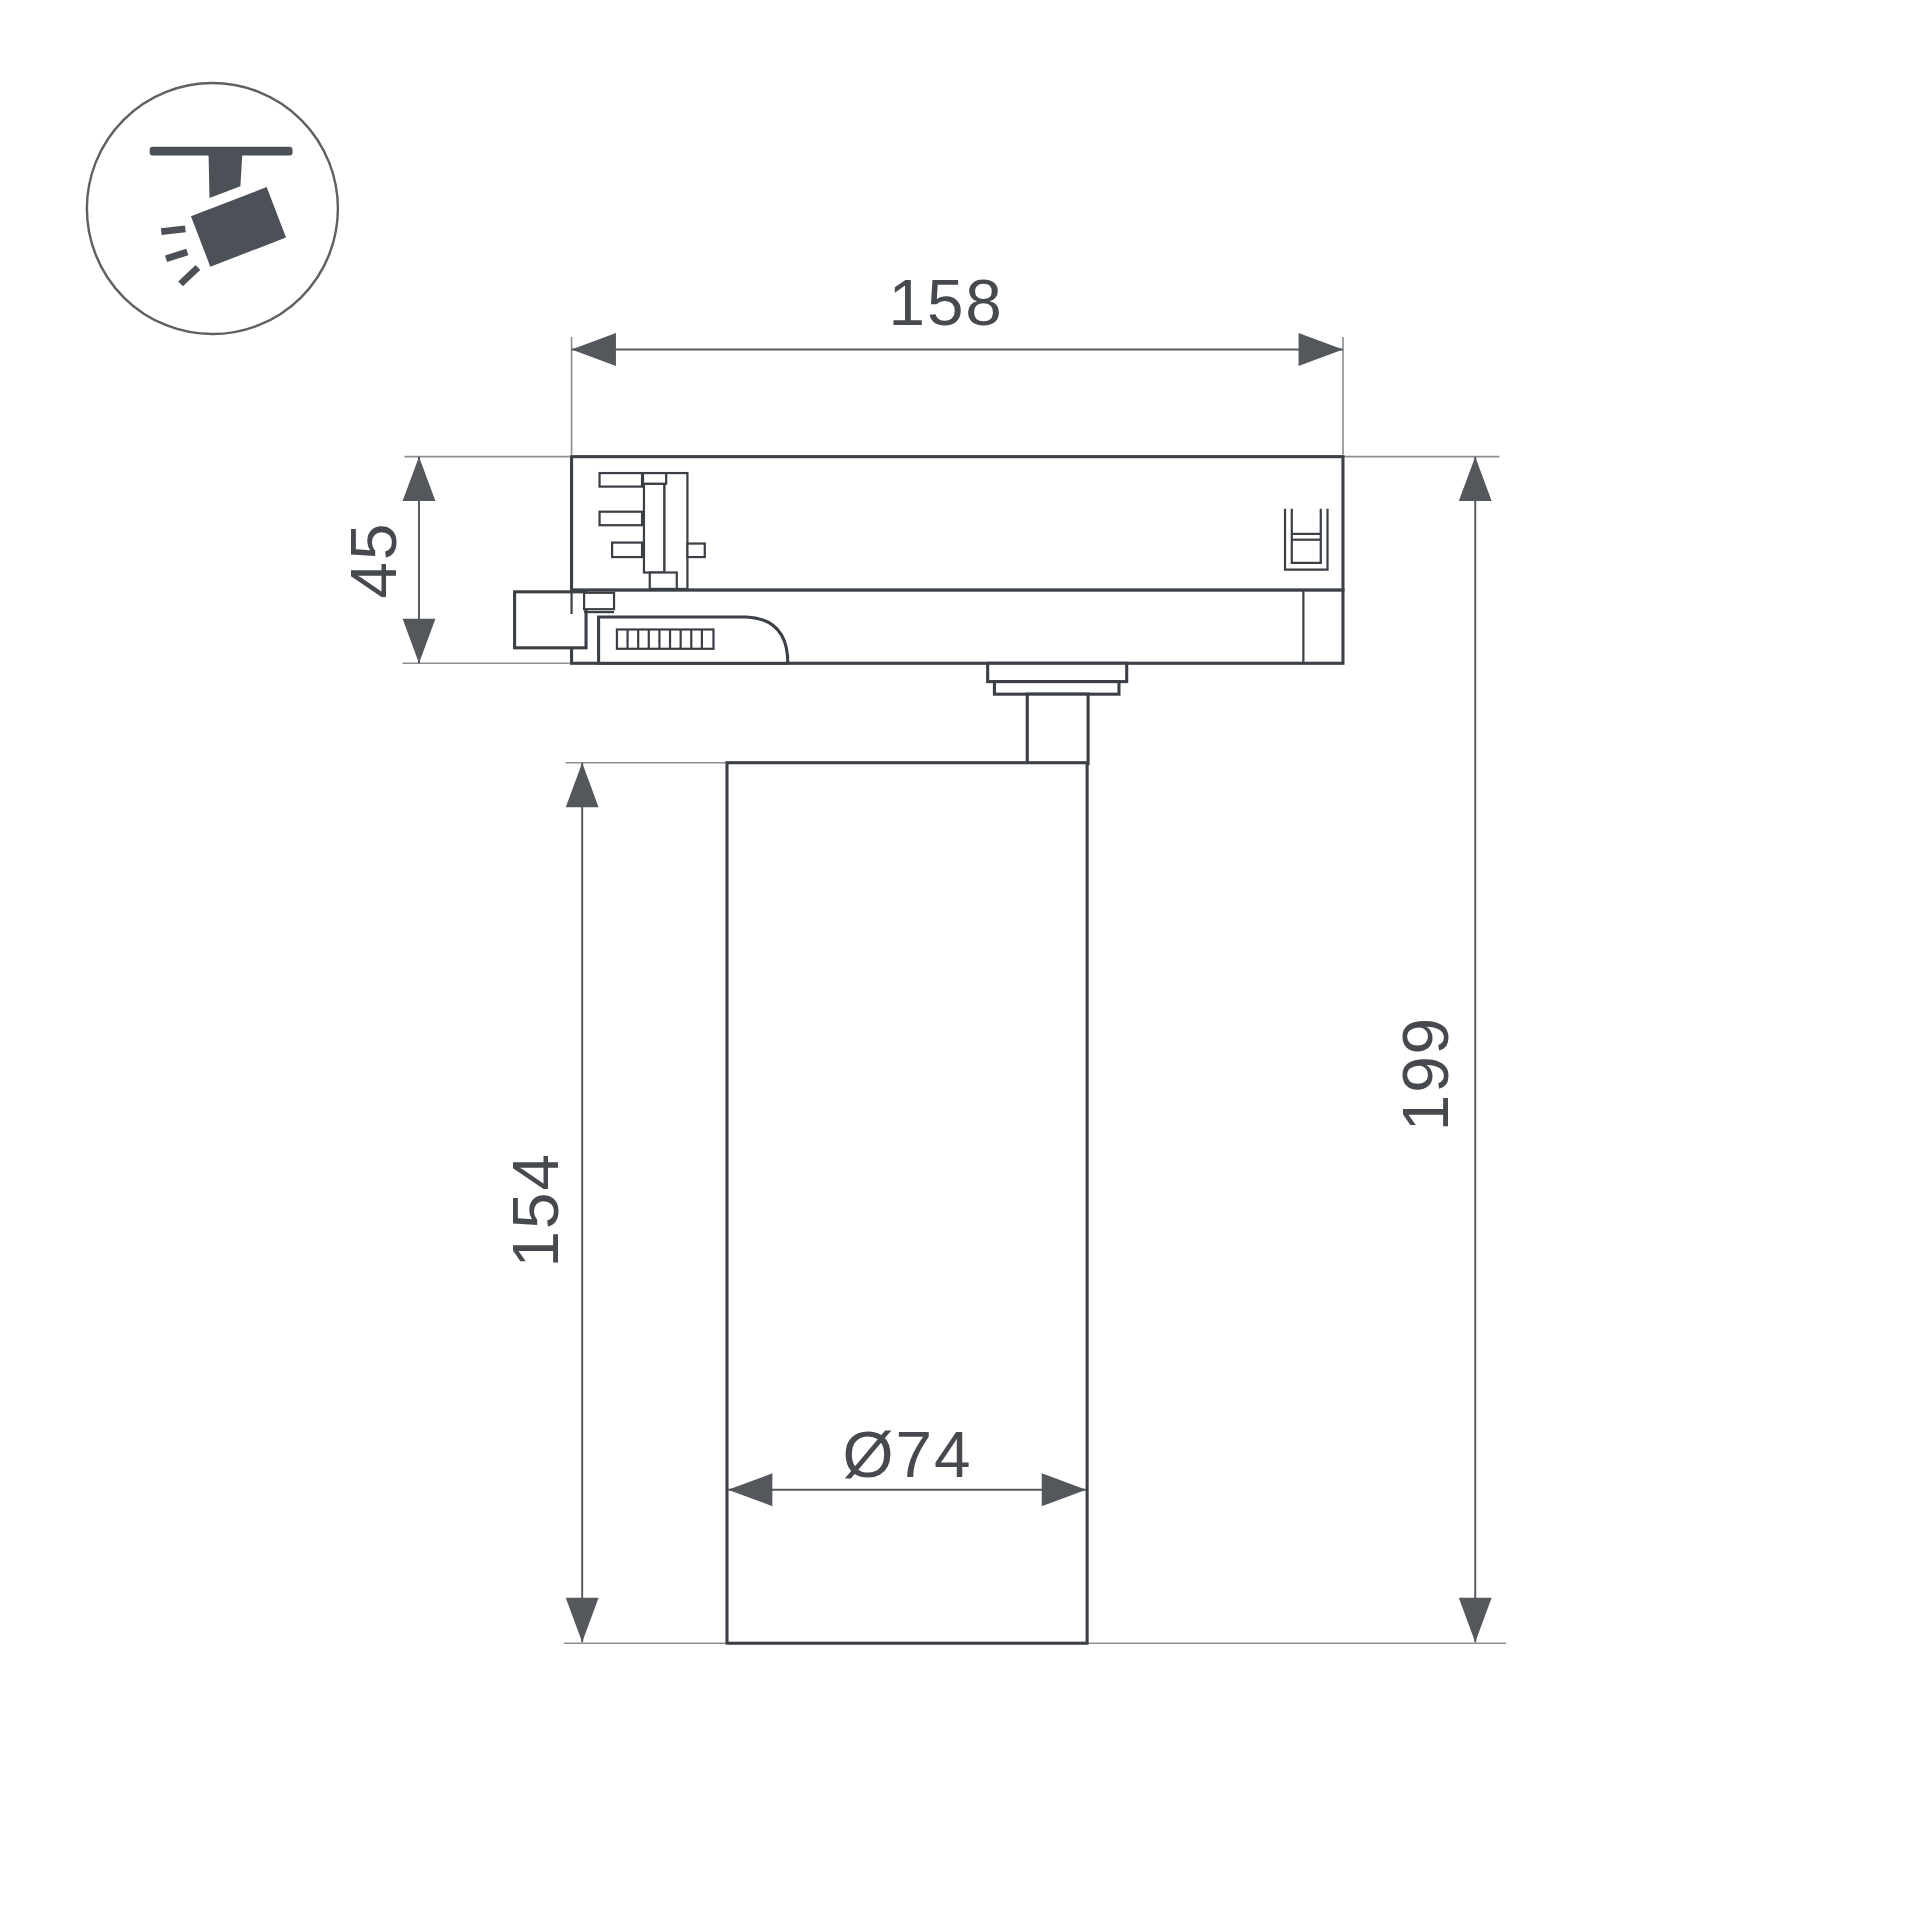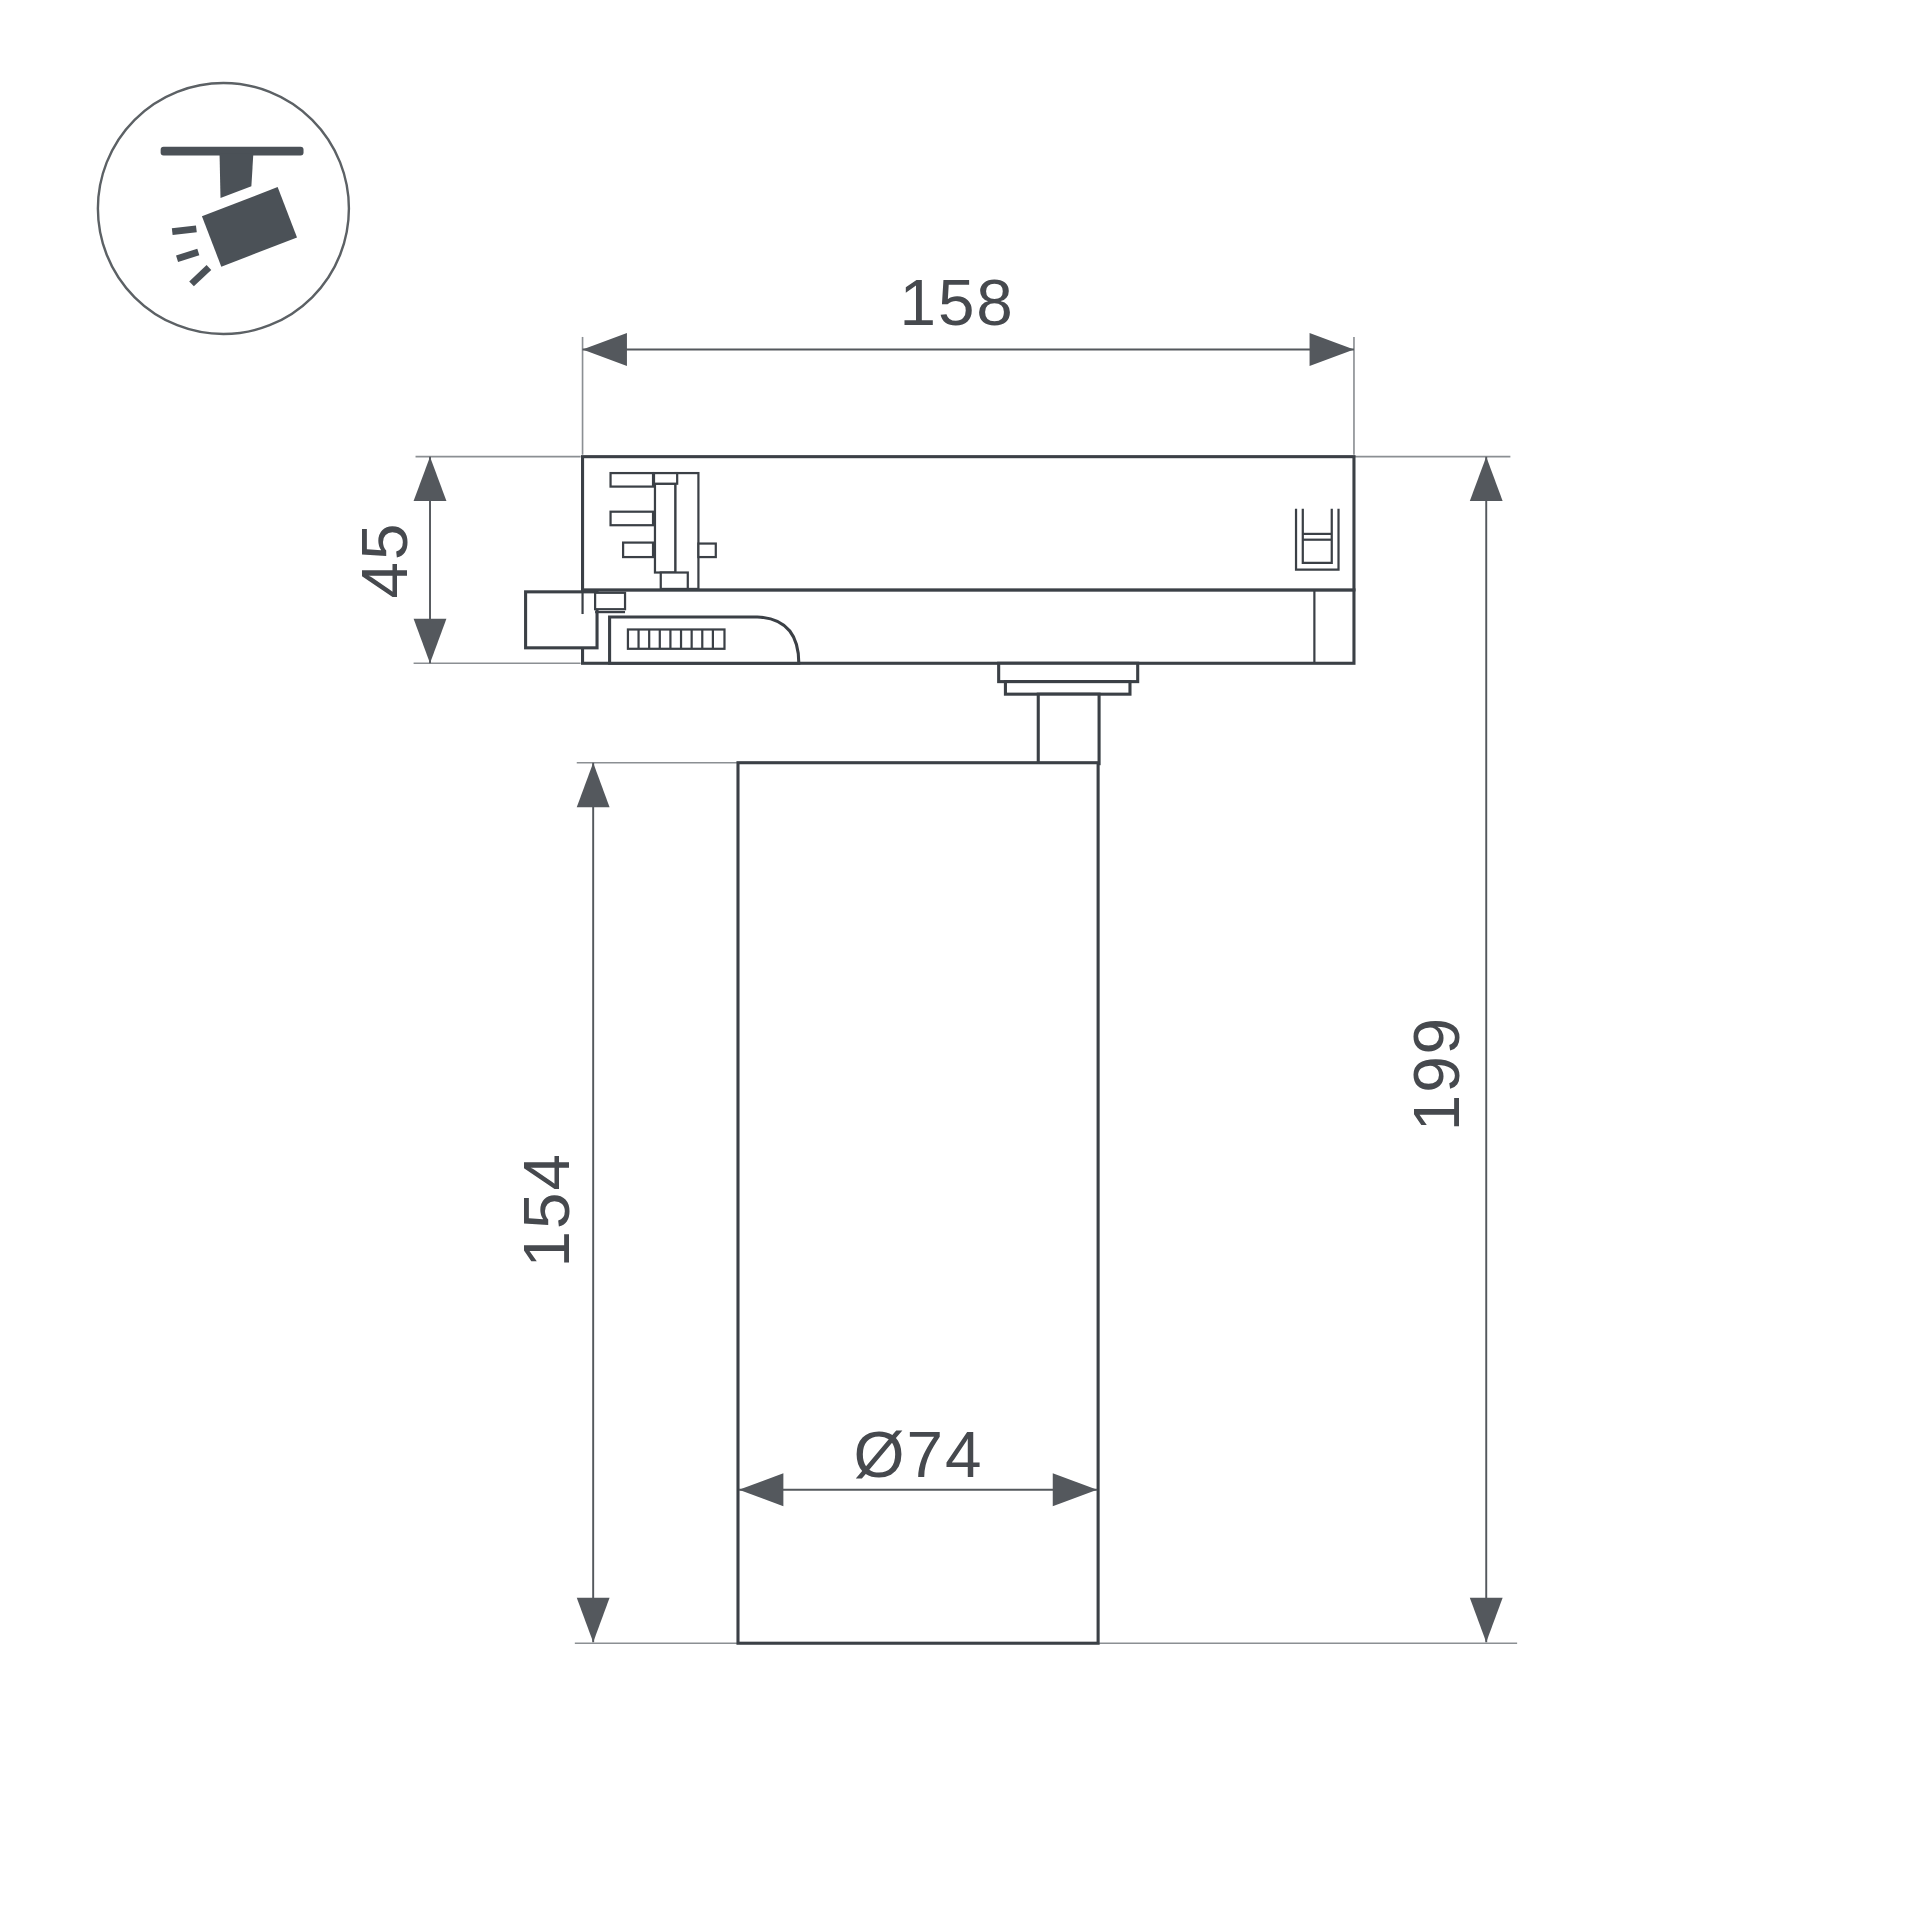--- a/index.html
+++ b/index.html
@@ -3,21 +3,20 @@
 <meta charset="utf-8">
 <style>
   html, body { margin: 0; padding: 0; background: #ffffff; }
   .stage {
     position: relative;
     width: 1771px;
     height: 1929px;
     background: #ffffff;
     font-family: "Liberation Sans", sans-serif;
     overflow: hidden;
-    padding-left: 11px;
   }
   svg { display: block; }
   text {
     font-family: "Liberation Sans", sans-serif;
     font-size: 68px;
     letter-spacing: 2px;
   }
   .part  { fill: none; stroke-width: 3.2; stroke-linejoin: miter; stroke-linecap: butt; }
   .thin  { stroke-width: 2.3; }
   .dimln { fill: none; stroke-width: 2; }

